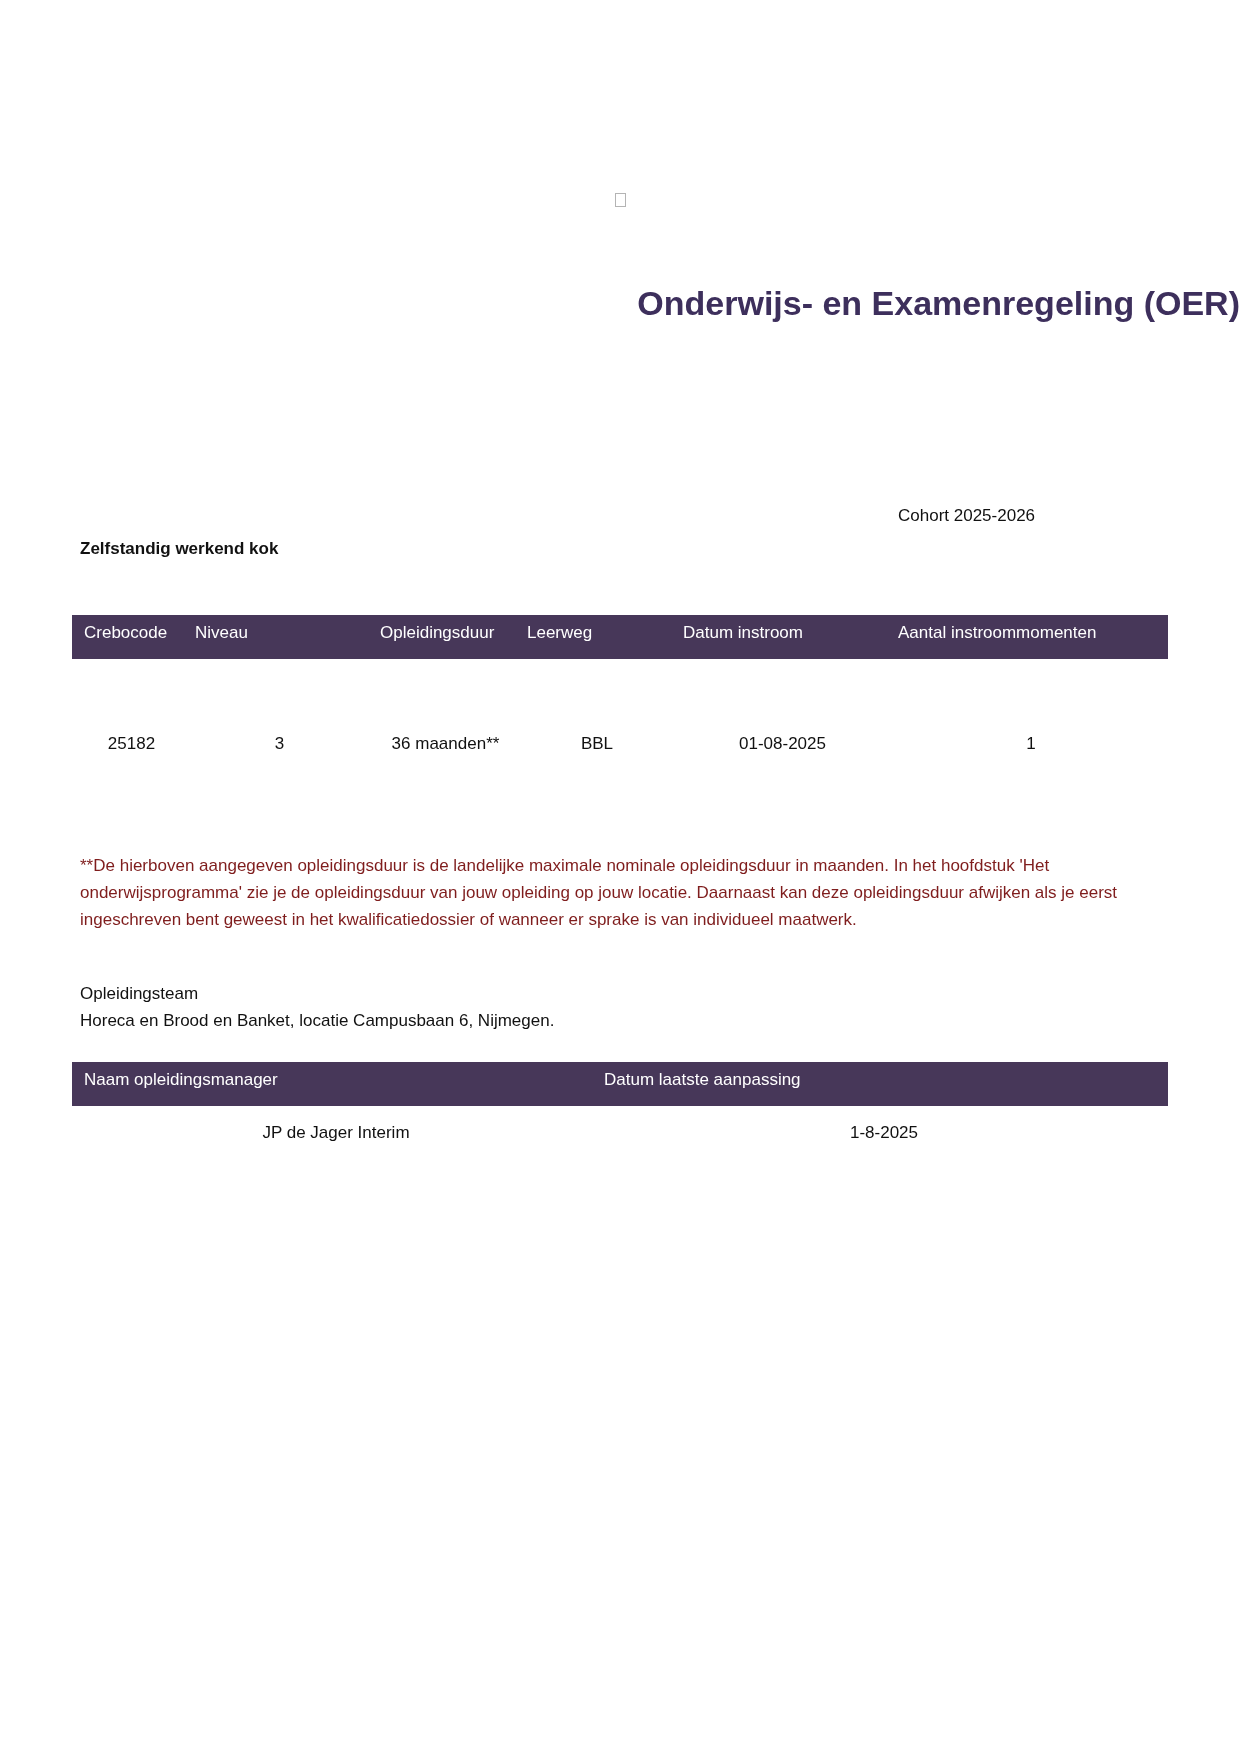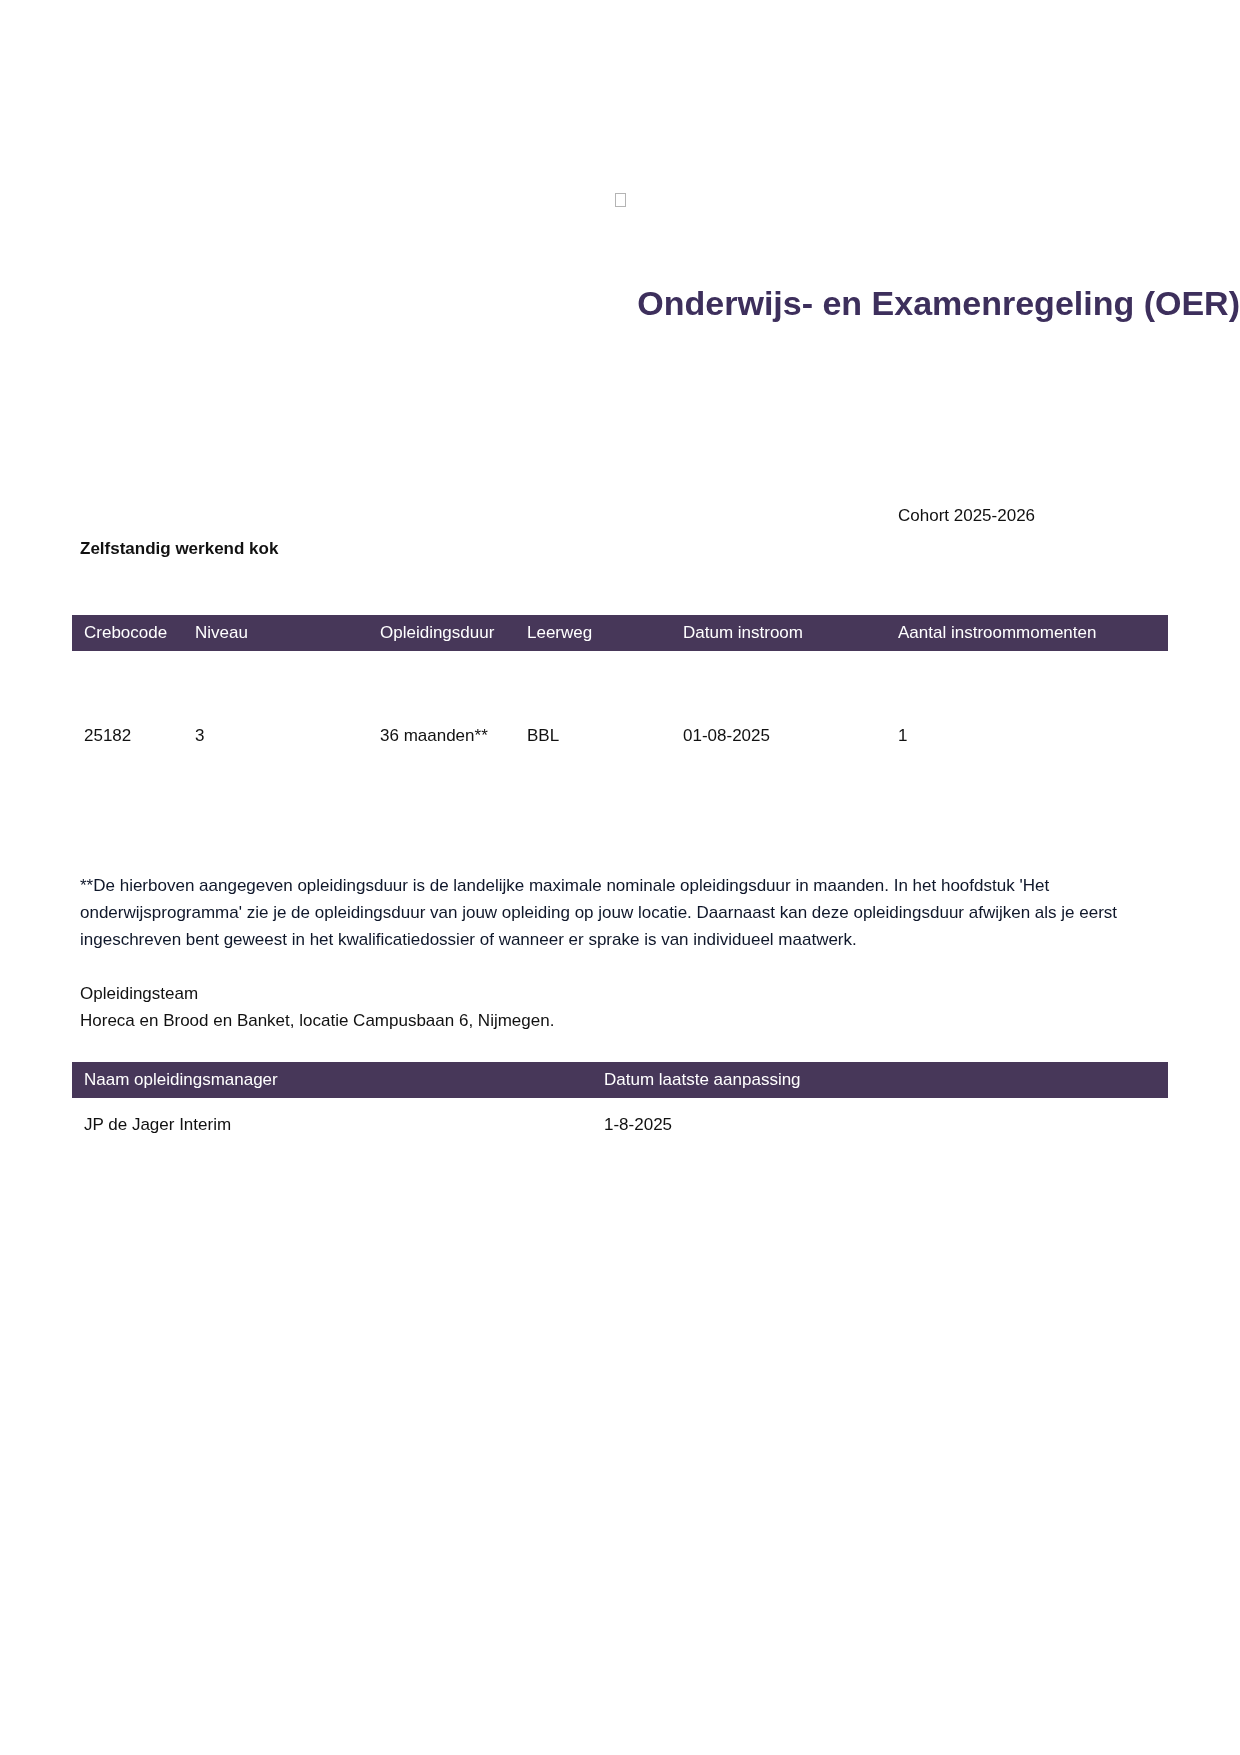--- a/index.html
+++ b/index.html
@@ -55,46 +55,46 @@
     border-collapse:collapse;
     table-layout:fixed;
     font-size:17px;
   }
   table.doc-table th{
     background:var(--band);
     color:#ffffff;
     font-weight:normal;
     text-align:left;
     height:36px;
-    padding:0 4px 0 12px;
+    padding:0 4px 8px 12px;
     vertical-align:middle;
     white-space:nowrap;
     overflow:hidden;
   }
   table.doc-table td{
-    text-align:left;
+    text-align:center;
     padding:0 4px 0 12px;
     vertical-align:middle;
     color:#111111;
     white-space:nowrap;
   }
   #intake-table{top:615px;}
   #intake-table td{height:170px;}
   #manager-table{top:1062px;}
   #manager-table td{height:54px;}
   #vaststeller-table{top:1199px;}
   #vaststeller-table td{height:50px;}
 
   .note{
     position:absolute;
-    left:80px;top:849px;
+    left:80px;top:829px;
     width:1092px;
     font-size:17px;
     line-height:27px;
-    color:#0f172a;
+    color:#7f1d1d;
     margin-top:23px;
   }
   .team{
     position:absolute;
     left:80px;top:980px;
     width:1092px;
     font-size:17px;
     line-height:27px;
     color:#111111;
   }

